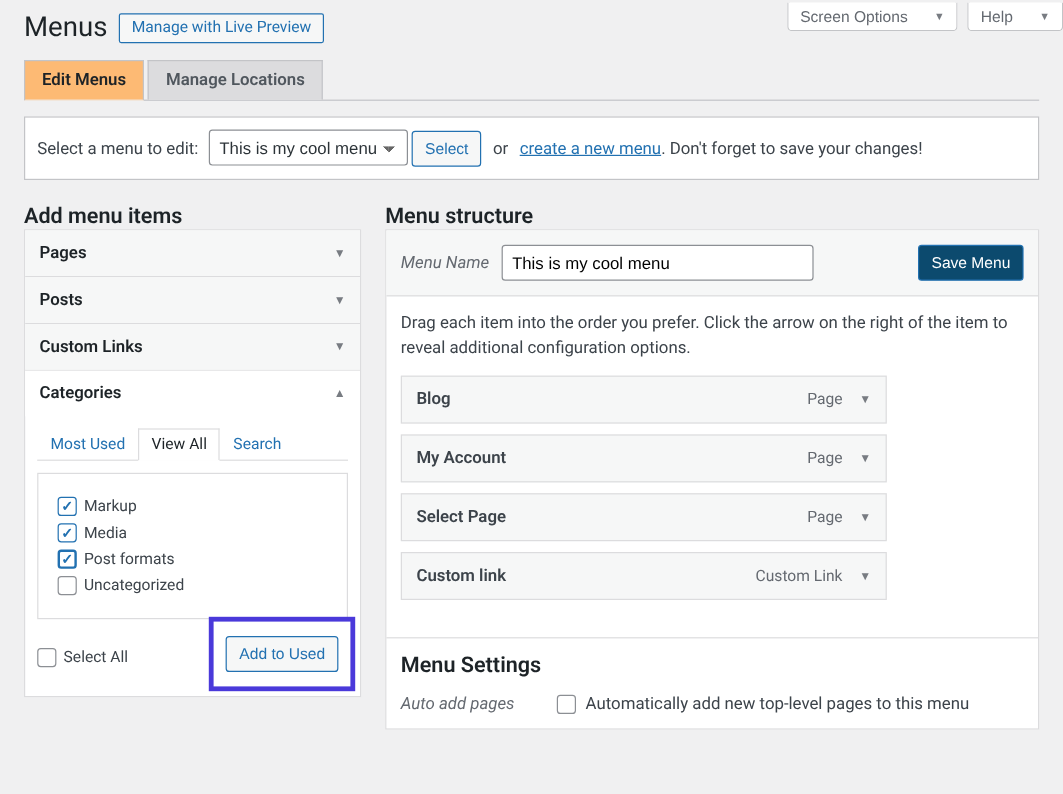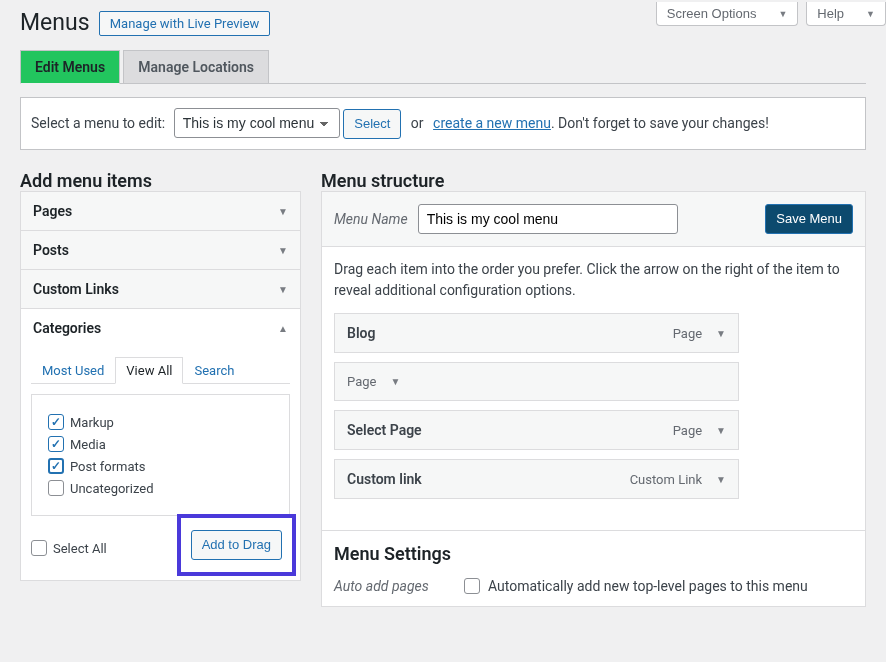--- a/index.html
+++ b/index.html
@@ -66,21 +66,21 @@
       border-bottom: none;
       margin-left: 0;
       margin-bottom: -1px;
       background: #dcdcde;
       color: #50575e;
       font-size: 14px;
       font-weight: 600;
       cursor: pointer;
     }
     .nav-tab-active {
-      background: #22c55e;
+      background: #fdba74;
       border-bottom: 1px solid #f0f0f1;
       color: #1d2327;
     }
     .manage-menus {
       margin: 13px 0 20px;
       padding: 10px;
       border: 1px solid #c3c4c7;
       background: #fff;
       font-size: 14px;
     }
@@ -332,21 +332,21 @@
                 </label>
               </div>
             <div class="add-to-menu-row">
               <div class="select-all">
                 <label>
                   <span class="chk"></span>
                   <span>Select All</span>
                 </label>
               </div>
               <div class="highlight-box">
-                <button class="button">Add to Drag</button>
+                <button class="button">Add to Used</button>
               </div>
             </div>
           </div>
         </div>
       </div>
     </div>
 
     <div class="col-right">
       <h2 class="section-head">Menu structure</h2>
       <div class="menu-edit">
@@ -357,20 +357,21 @@
           <button class="button button-primary">Save Menu</button>
         </div>
         <div class="drag-msg">Drag each item into the order you prefer. Click the arrow on the right of the item to reveal additional configuration options.</div>
         <div class="menu-items" id="menu-items">
             <div class="menu-item">
               <span class="mi-title">Blog</span>
               <span class="mi-type">Page</span>
               <span class="mi-tri">▼</span>
             </div>
             <div class="menu-item">
+              <span class="mi-title">My Account</span>
               <span class="mi-type">Page</span>
               <span class="mi-tri">▼</span>
             </div>
             <div class="menu-item">
               <span class="mi-title">Select Page</span>
               <span class="mi-type">Page</span>
               <span class="mi-tri">▼</span>
             </div>
             <div class="menu-item">
               <span class="mi-title">Custom link</span>

